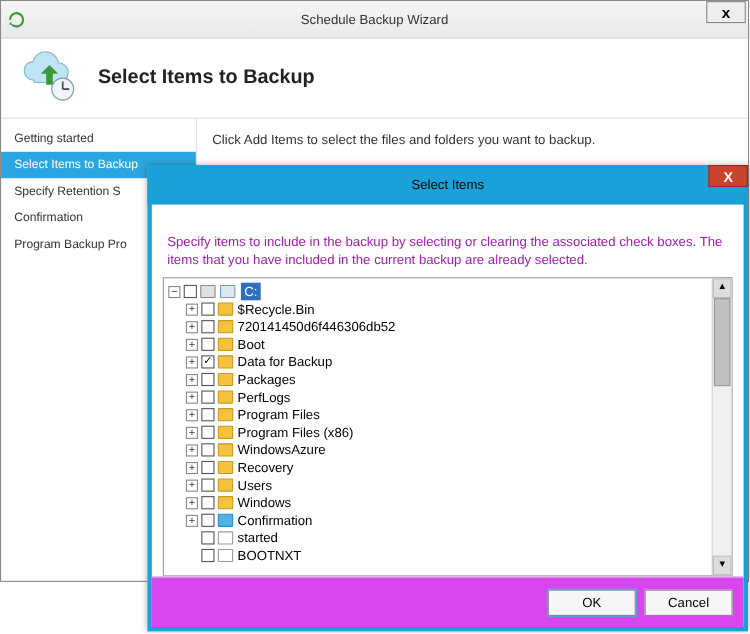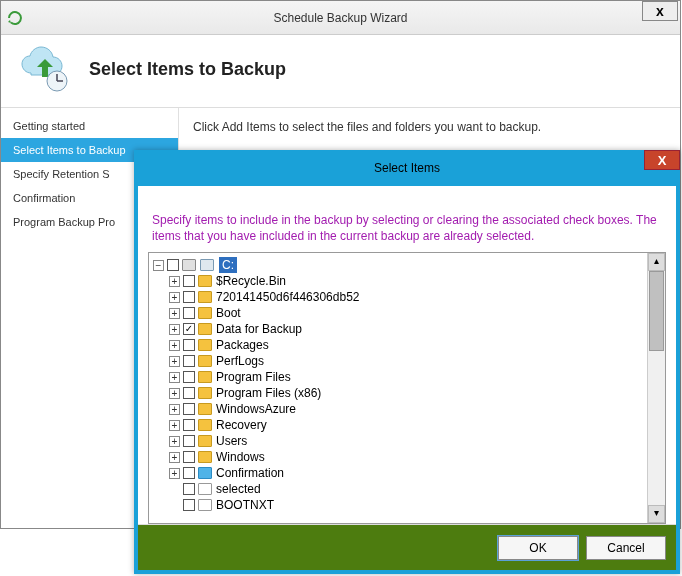--- a/index.html
+++ b/index.html
@@ -236,21 +236,21 @@
   .drive-label {
     background:#2e6fbf; color:#fff; padding:0 3px; margin-left:1px;
   }
   .modal-footer {
     height: 46px;
     display: flex;
     justify-content: flex-end;
     align-items: center;
     gap: 8px;
     padding: 0 10px;
-    background: #4d7c0f;
+    background: #d946ef;
     border-top: 1px solid #ddd;
   }
   .btn {
     min-width: 80px;
     height: 24px;
     border: 1px solid #888;
     background: #f6f6f6;
     font-size: 12px;
     cursor: pointer;
   }
@@ -417,21 +417,21 @@
                   <span class="chk"></span>
                   <span class="ficon azure"></span>
                   <span>Confirmation</span>
                 </div>
               </li>
               <li>
                 <div class="node">
                   <span class="expander none"></span>
                   <span class="chk"></span>
                   <span class="ficon file"></span>
-                  <span>selected</span>
+                  <span>started</span>
                 </div>
               </li>
               <li>
                 <div class="node">
                   <span class="expander none"></span>
                   <span class="chk"></span>
                   <span class="ficon file"></span>
                   <span>BOOTNXT</span>
                 </div>
               </li>

